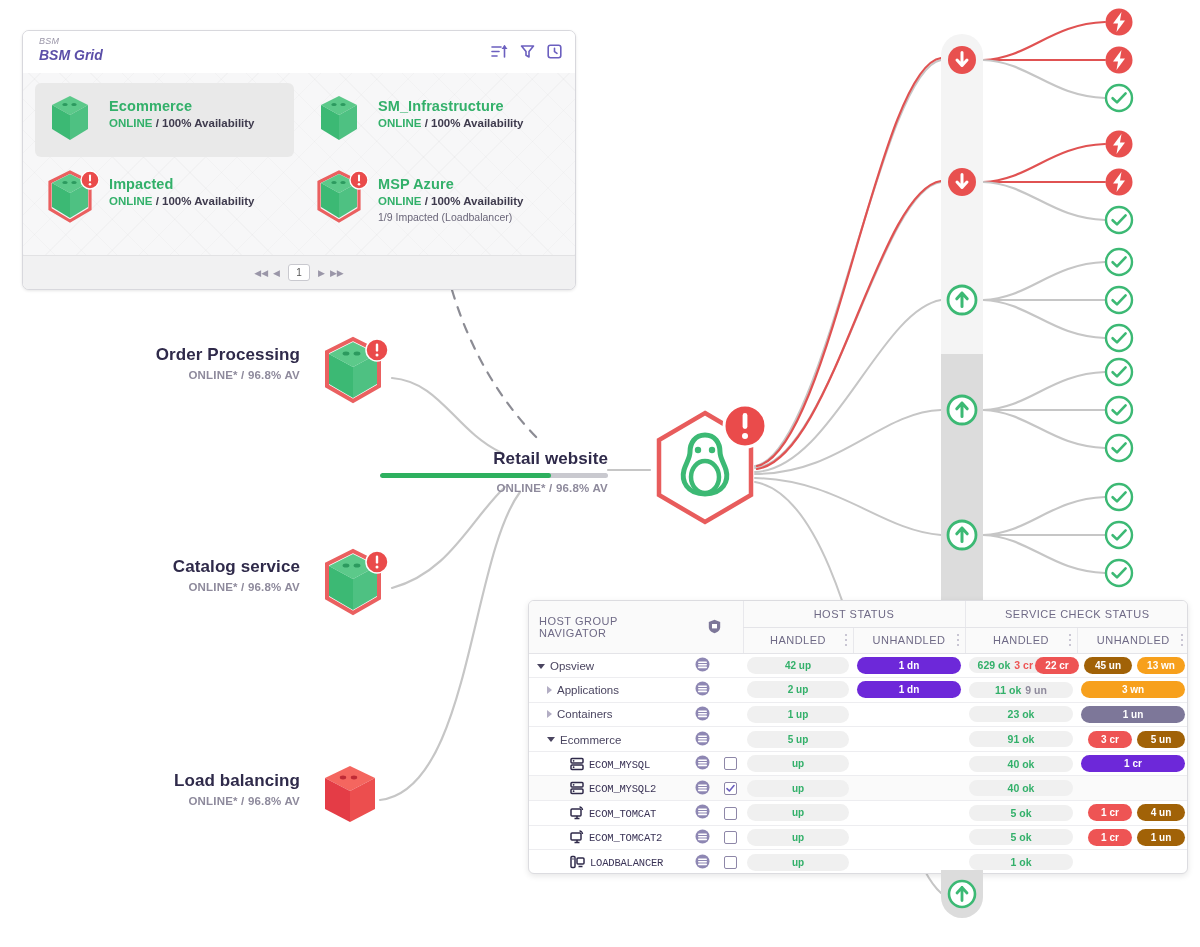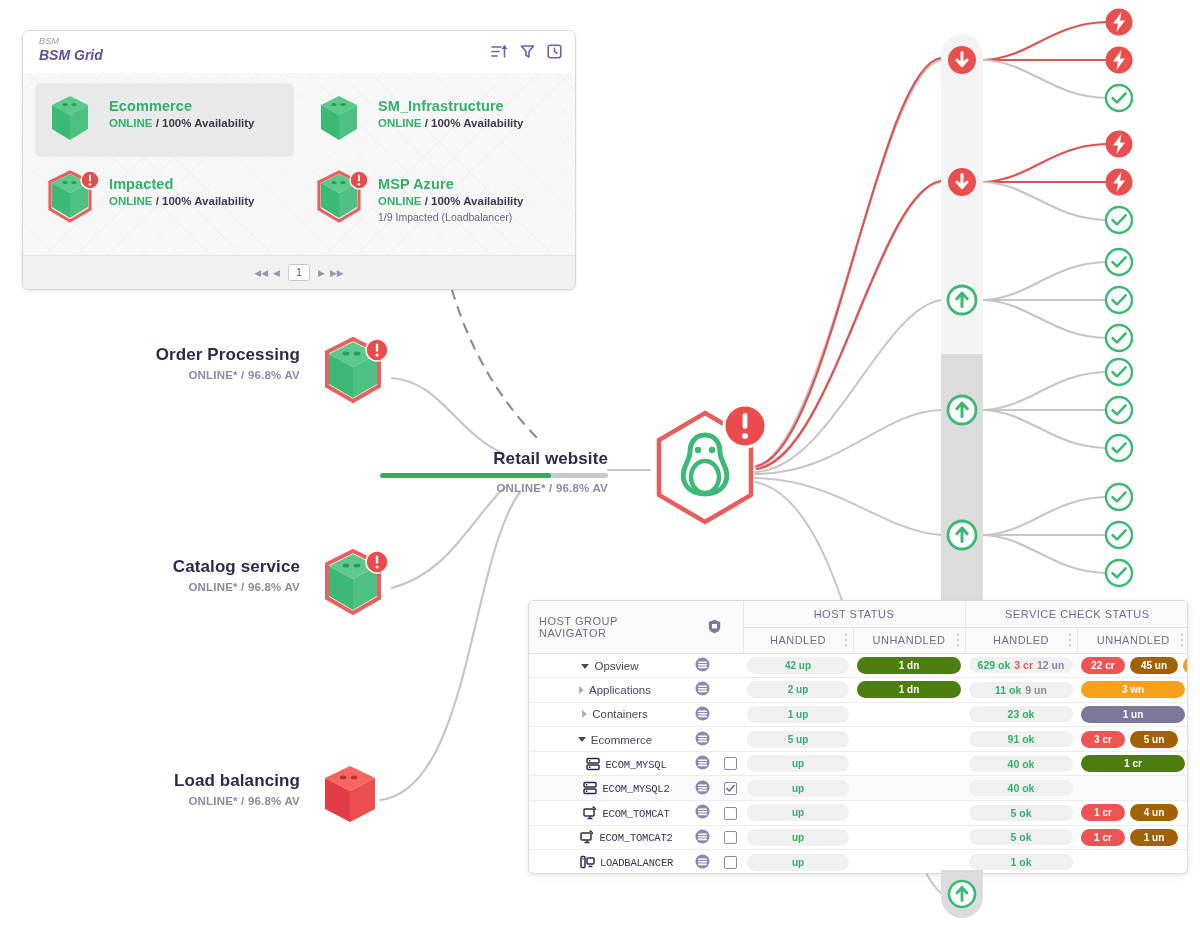--- a/index.html
+++ b/index.html
@@ -92,43 +92,43 @@
     background:#fafafa; border-bottom:1px solid #e4e4e8; padding:4px 0;
   }
   .hgn thead tr.r1 th { height:26px; }
   .hgn thead tr.r2 th { height:26px; position:relative; }
   .th-sep { border-left:1px solid #e8e8ec; }
   .grip { position:absolute; right:6px; top:50%; transform:translateY(-50%);
           width:2px; height:12px; display:flex; flex-direction:column; justify-content:space-between; }
   .grip i { display:block; width:2px; height:2px; background:#b9b5c6; border-radius:1px; }
   .hgn tbody td { border-bottom:1px solid #ededf0; height:24.6px; padding:0 4px; vertical-align:middle; }
   .hgn tbody tr.alt td { background:#fafafa; }
-  .nav-cell { padding-left:8px !important; white-space:nowrap; font-size:11.5px;text-align:center; }
+  .nav-cell { padding-left:8px !important; white-space:nowrap; font-size:11.5px; }
   .tw { display:inline-flex; align-items:center; gap:5px; }
   .caret { width:0; height:0; display:inline-block; }
   .caret.down { border-left:4px solid transparent; border-right:4px solid transparent; border-top:5px solid #4a4560; }
   .caret.right { border-top:4px solid transparent; border-bottom:4px solid transparent; border-left:5px solid #b3aec4; }
   .caret.none { width:8px; }
   .indent1 { padding-left:10px; }
   .indent2 { padding-left:20px; }
   .hostname { font-family:"Liberation Mono", monospace; font-size:10.5px; letter-spacing:-.2px; color:#3a3356; }
   .mini-ic { display:inline-block; vertical-align:middle; }
   .cbox { width:13px; height:13px; border:1px solid #8e87a8; border-radius:2px; background:#fff;
           display:inline-flex; align-items:center; justify-content:center; vertical-align:middle; }
   .pill { display:inline-flex; align-items:center; justify-content:center;
           height:17px; border-radius:9px; font-size:10px; font-weight:bold; padding:0 7px; }
   .pill.grey { background:#f0f0f0; color:#33b06a; width:100%; }
-  .pill.red { background:#4d7c0f; color:#fff; width:100%; }
+  .pill.red { background:#6d28d9; color:#fff; width:100%; }
   .pill.red-s { background:#ee5454; color:#fff; min-width:44px; }
   .pill.purple-s { background:#a16207; color:#fff; min-width:48px; }
   .pill.orange-s { background:#f7a01c; color:#fff; min-width:48px; }
   .pill.orange { background:#f7a01c; color:#fff; width:100%; }
   .pill.purple { background:#7d7799; color:#fff; width:100%; }
   .cellpad { padding:0 6px; }
-  .stack { display:flex; gap:5px; justify-content:flex-start; align-items:center; }
+  .stack { display:flex; gap:5px; justify-content:flex-end; align-items:center; }
   .mixed { background:#f0f0f0; border-radius:9px; height:16px; display:flex; align-items:center;
            justify-content:center; gap:4px; font-size:10.5px; font-weight:bold; }
   .ok { color:#33b06a; } .cr { color:#ee5454; } .un { color:#8e8a9c; }
 </style>
 </head>
 <body>
 
 <div id="stage">
 
   <svg id="edges" viewBox="0 0 1200 947">

